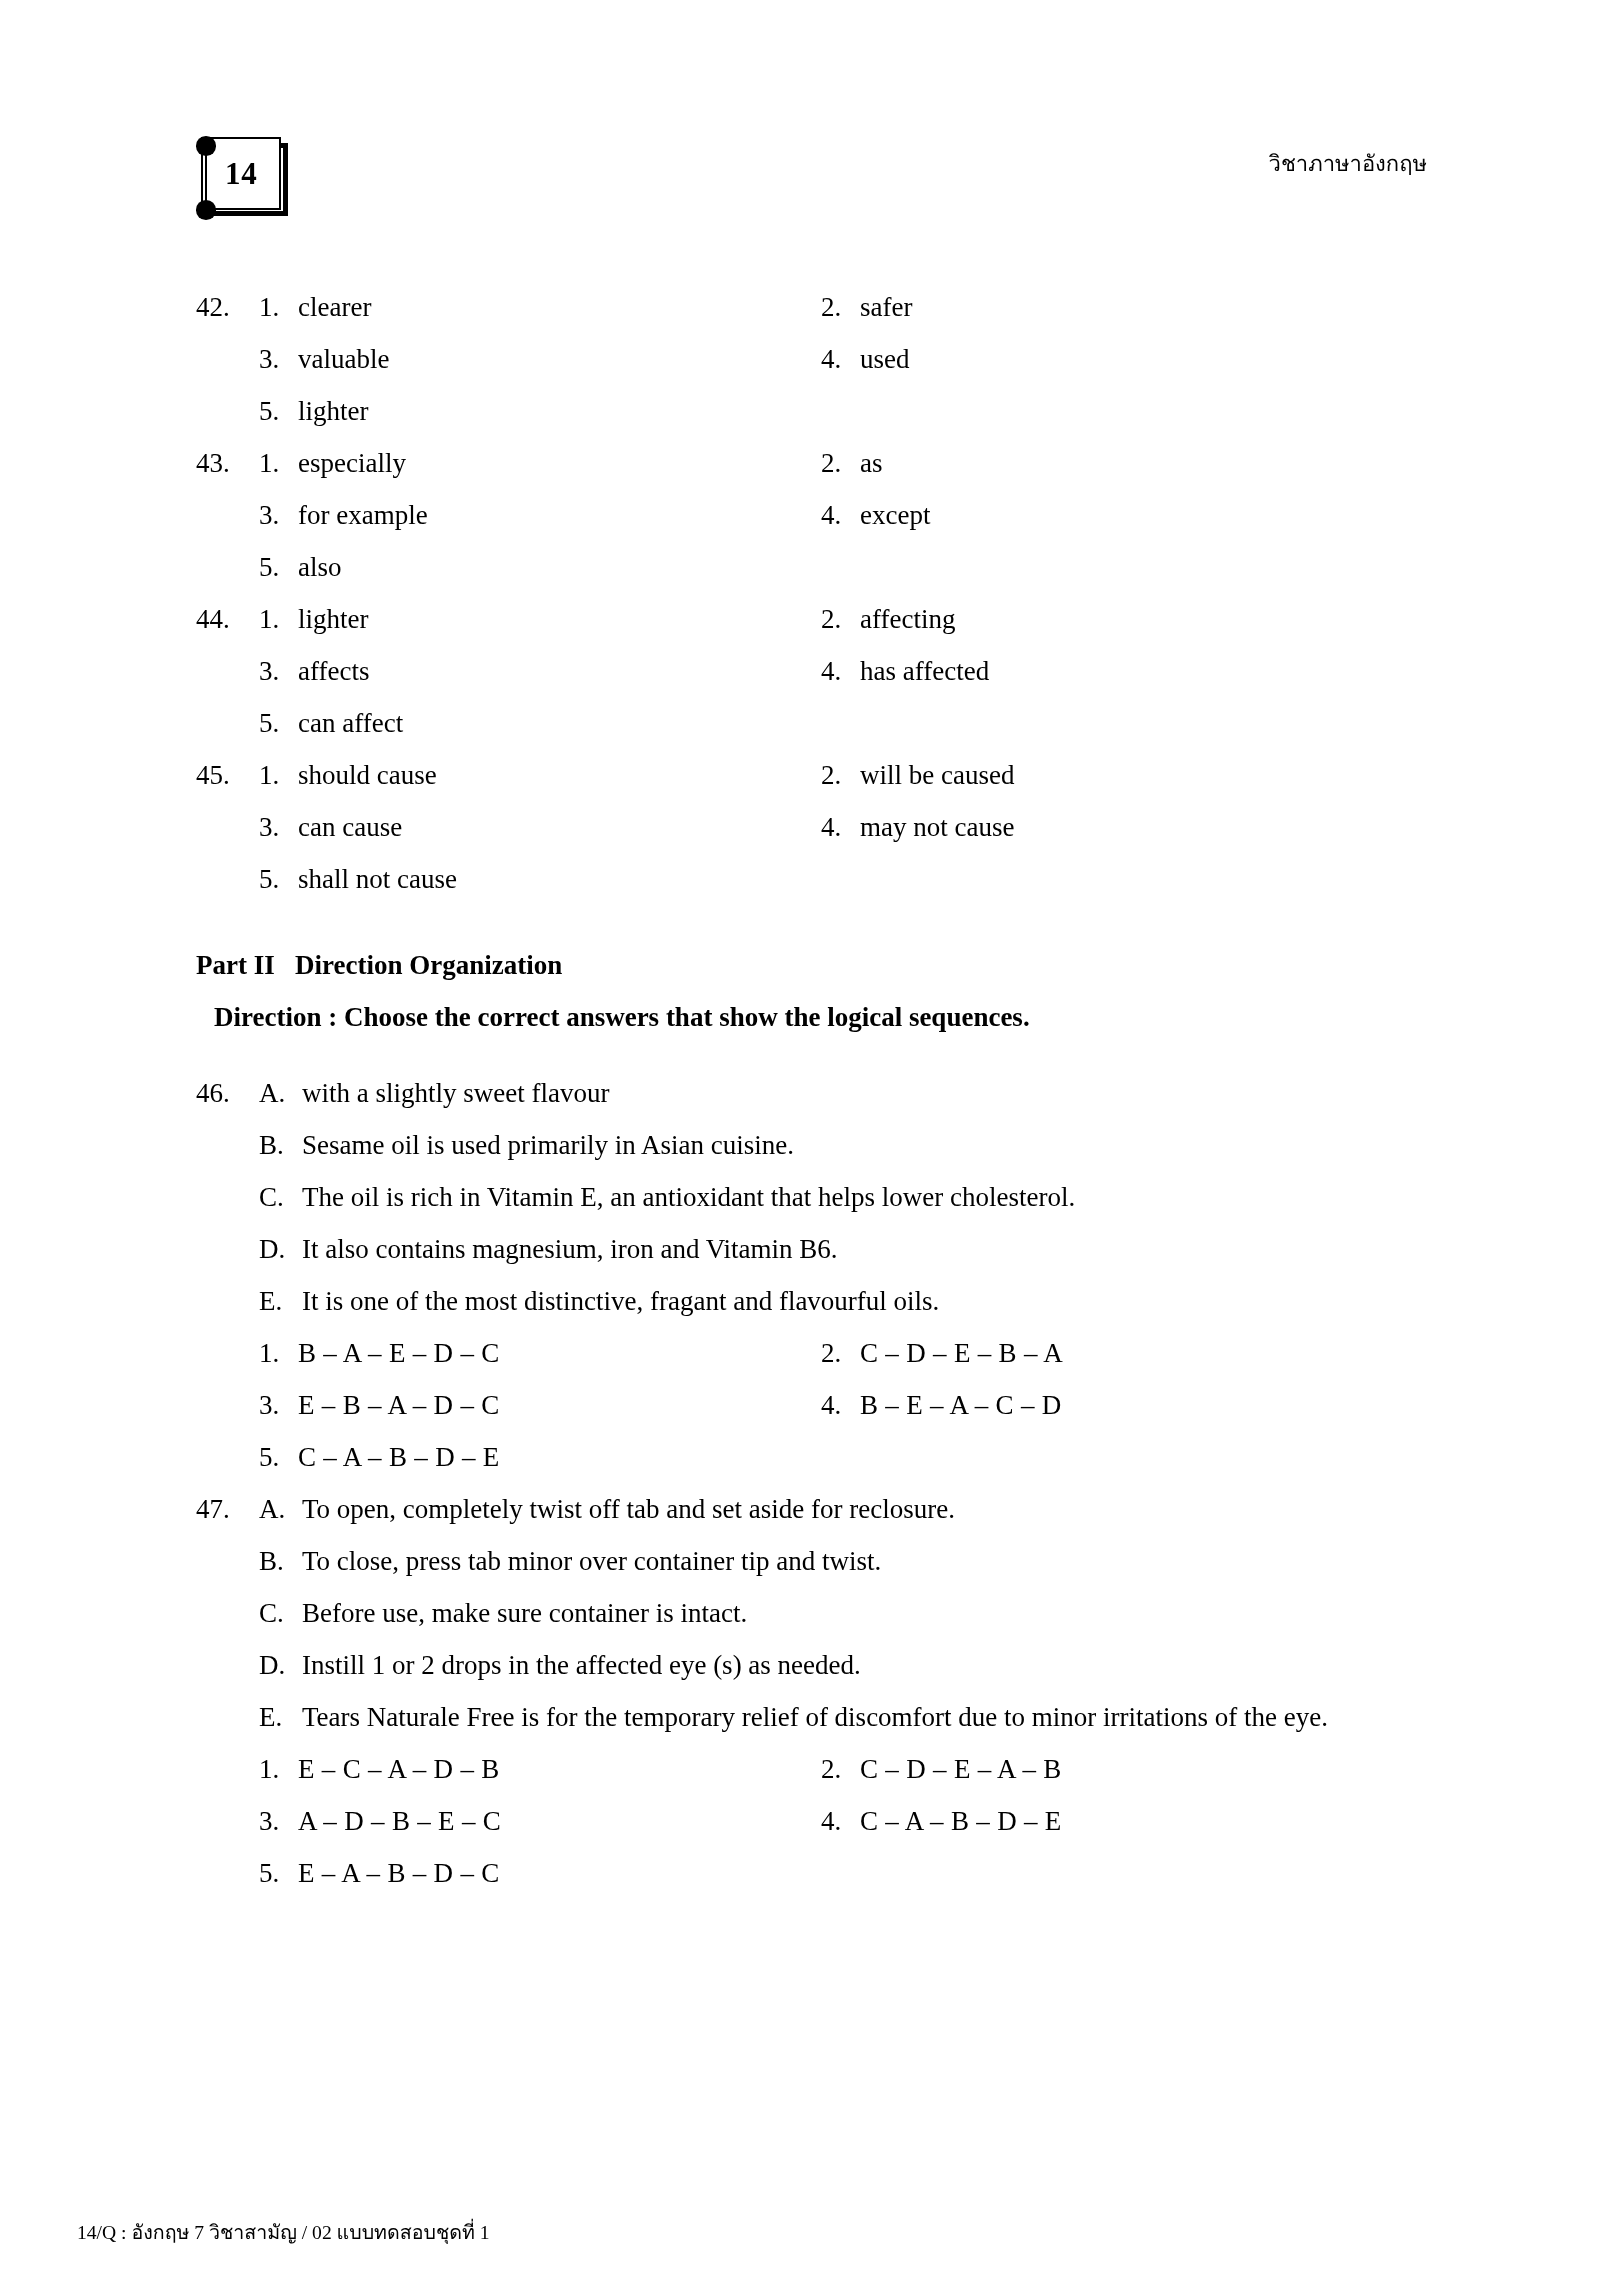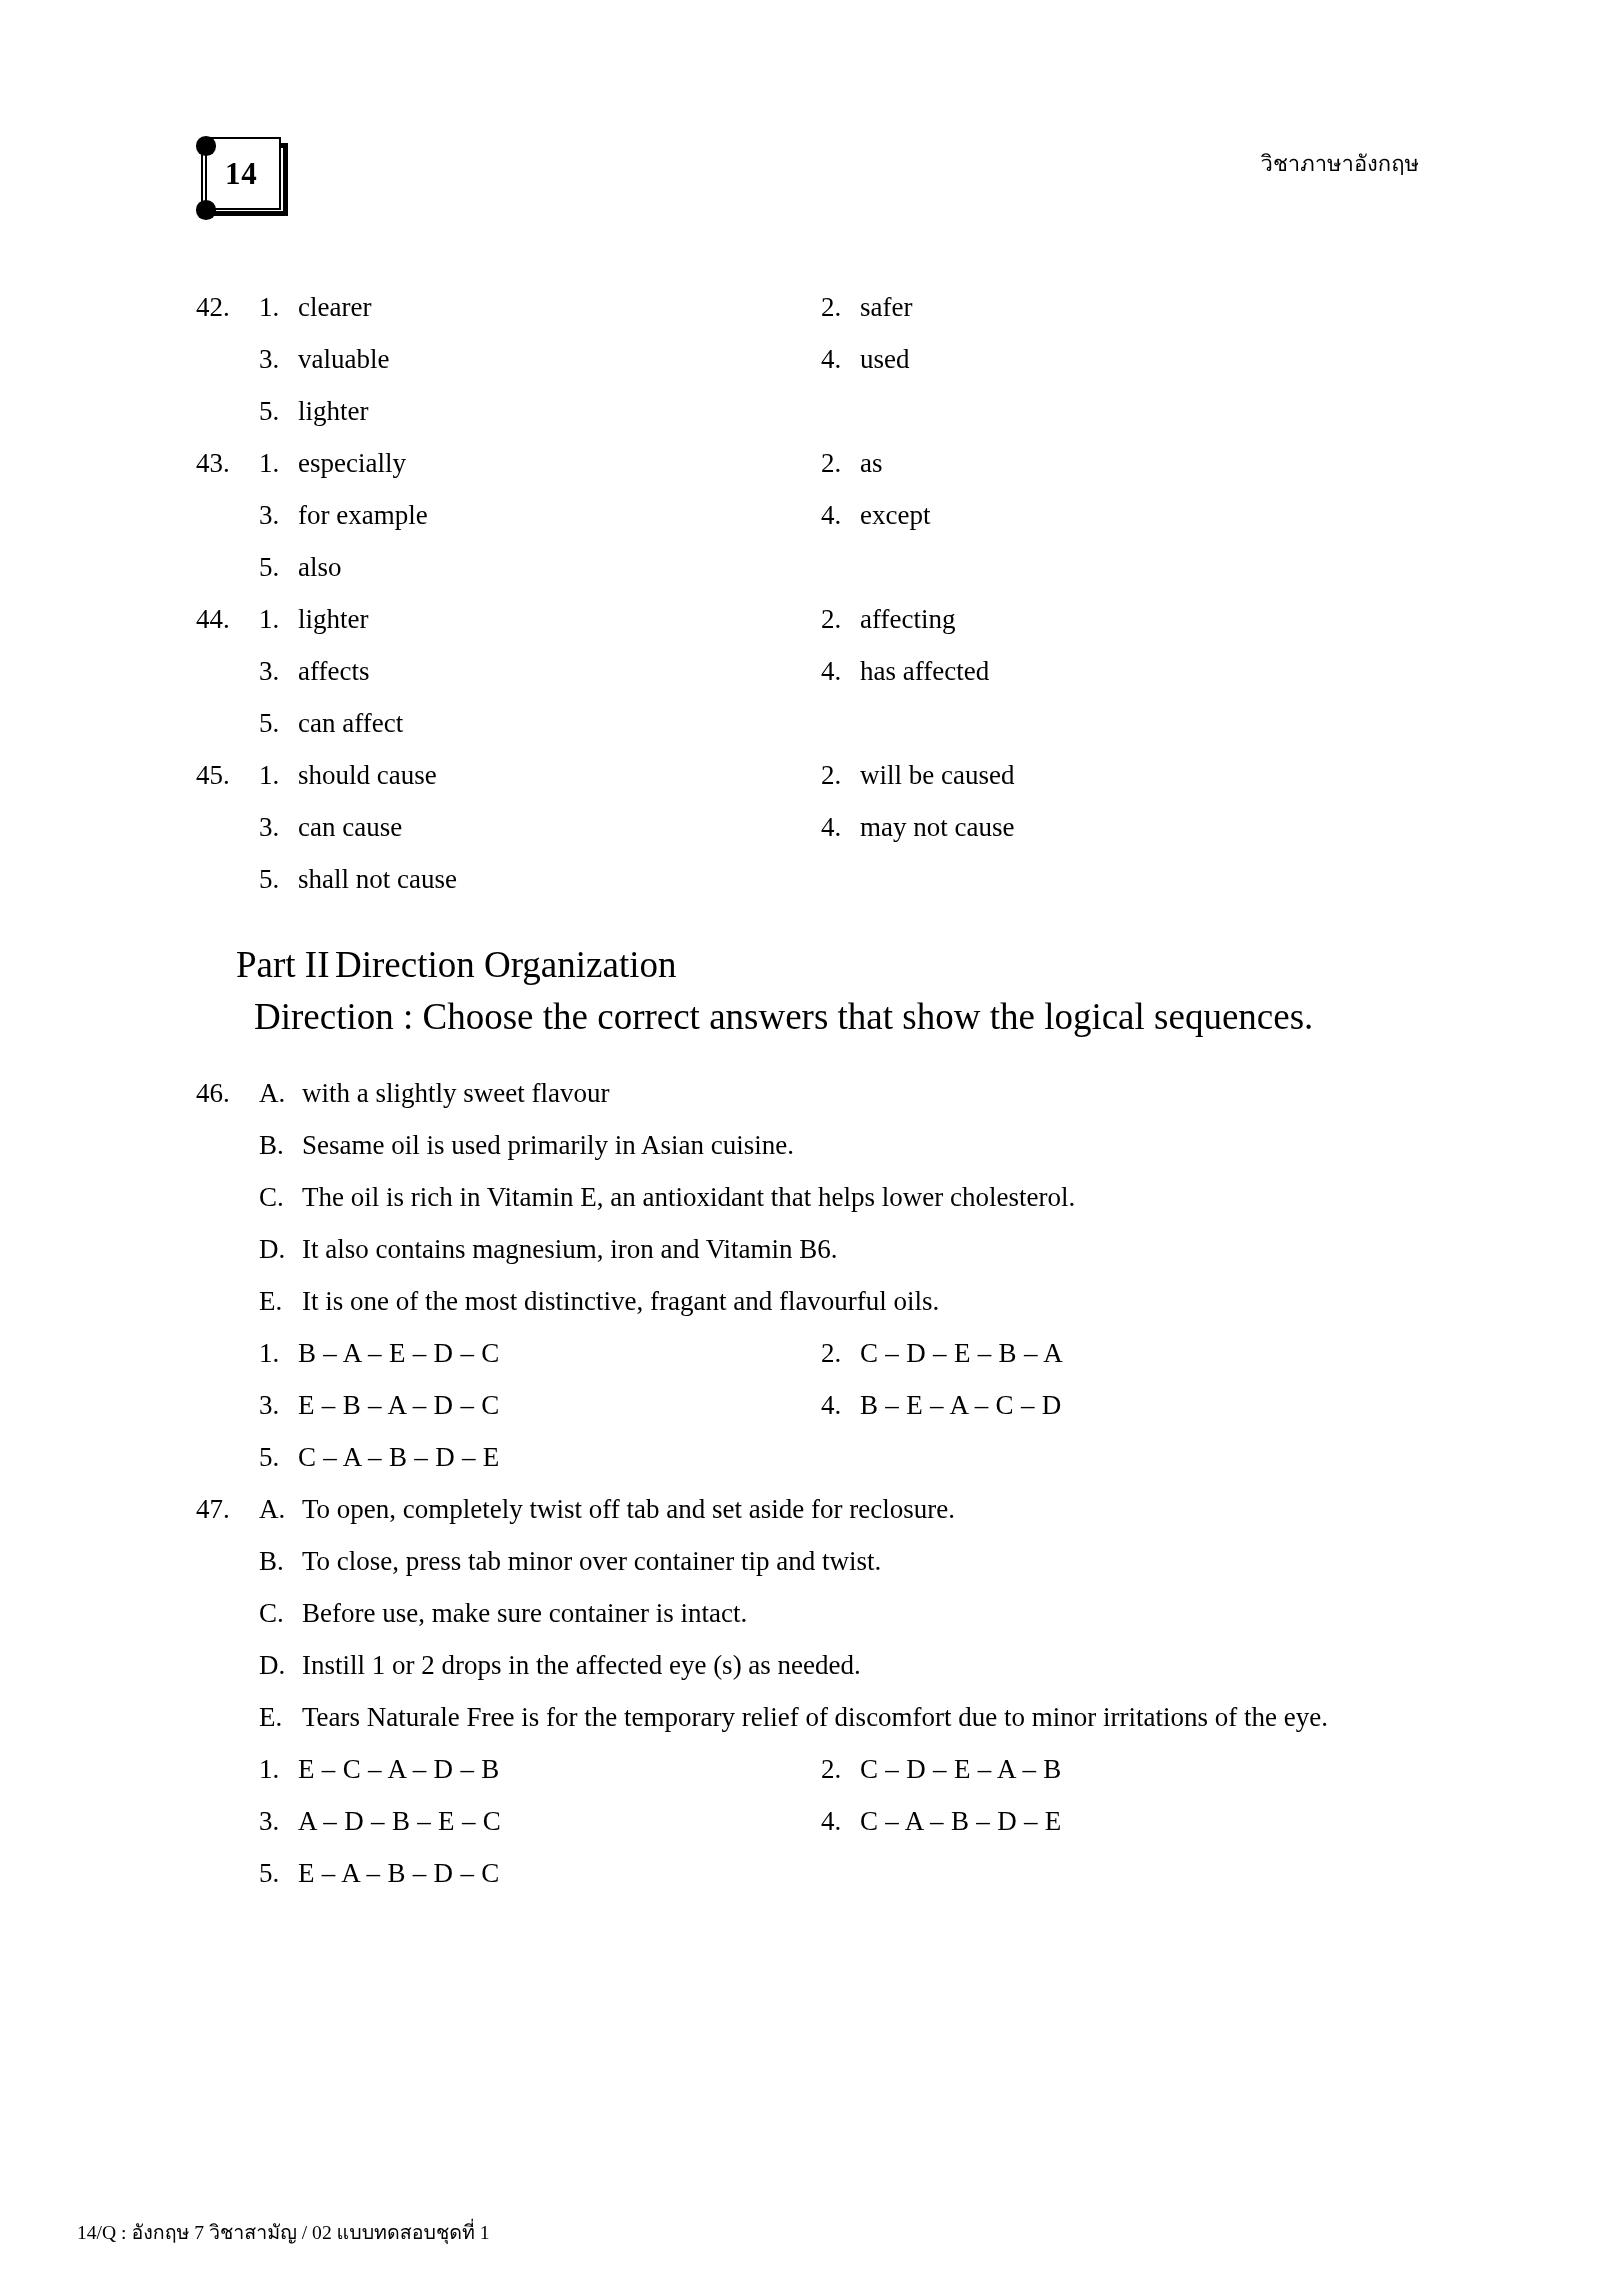--- a/index.html
+++ b/index.html
@@ -20,21 +20,21 @@
   .page {
     position: absolute;
     inset: 0;
     background: #ffffff;
   }
 
   
   .header {
     position: absolute;
     left: 0;
-    right: 8px;
+    right: 0;
     top: 136px;
     height: 85px;
   }
 
   .page-badge {
     position: absolute;
     left: 196px;
     top: 0;
     width: 105px;
     height: 84px;
@@ -166,25 +166,24 @@
   }
   .item-text {
     position: absolute;
     left: 302px;
     white-space: nowrap;
   }
 
   
   .heading {
     position: relative;
-    font-size: 37px;
-    font-weight: 400;
+    font-size: 27px;
+    font-weight: 700;
     height: 52px;
     line-height: 52px;
-    margin-left: 40px;
   }
   .heading .h-part {
     position: absolute;
     left: 196px;
   }
   .heading .h-title {
     position: absolute;
     left: 295px;
     white-space: nowrap;
   }

